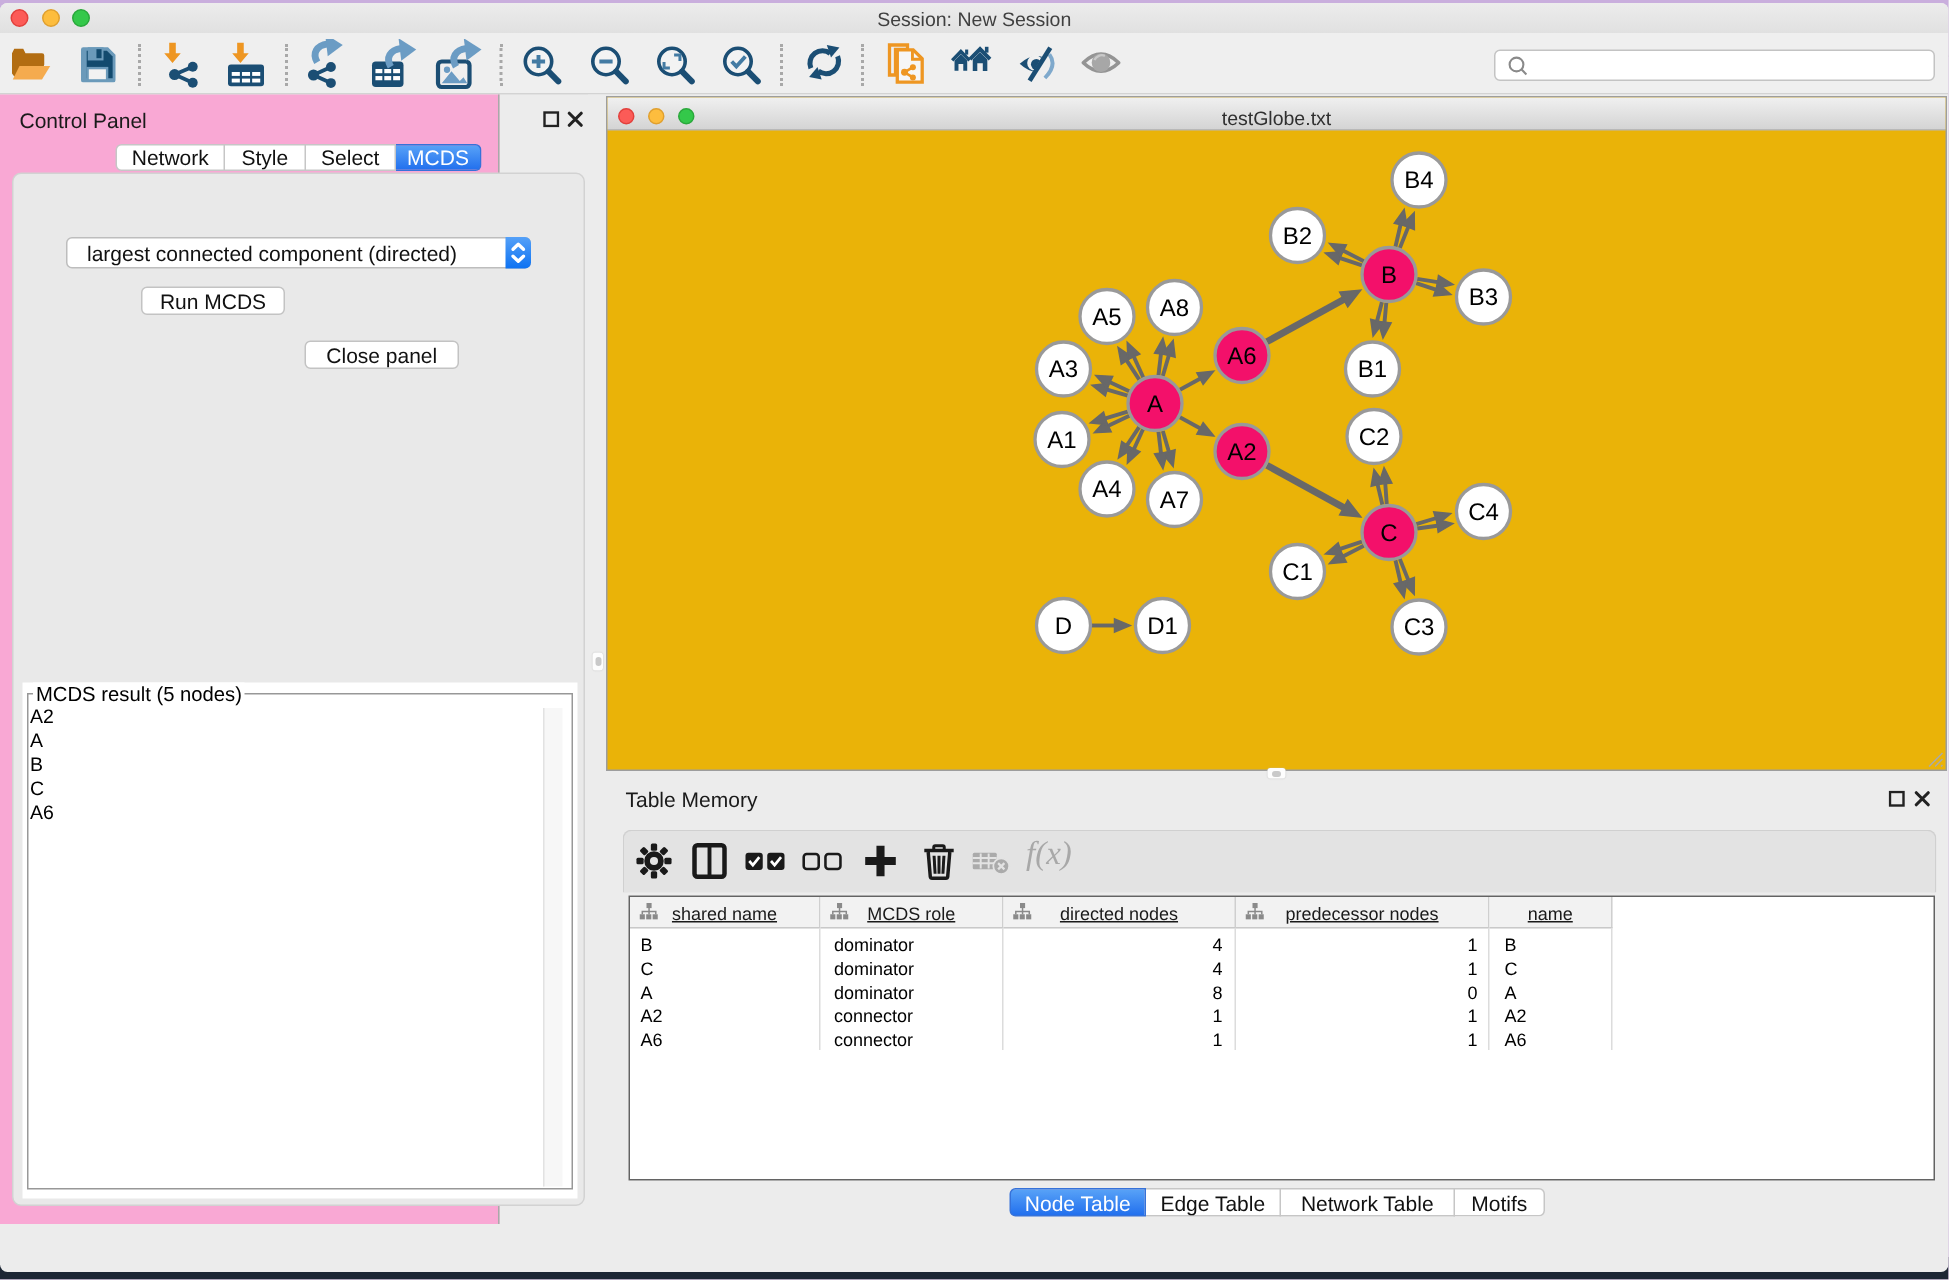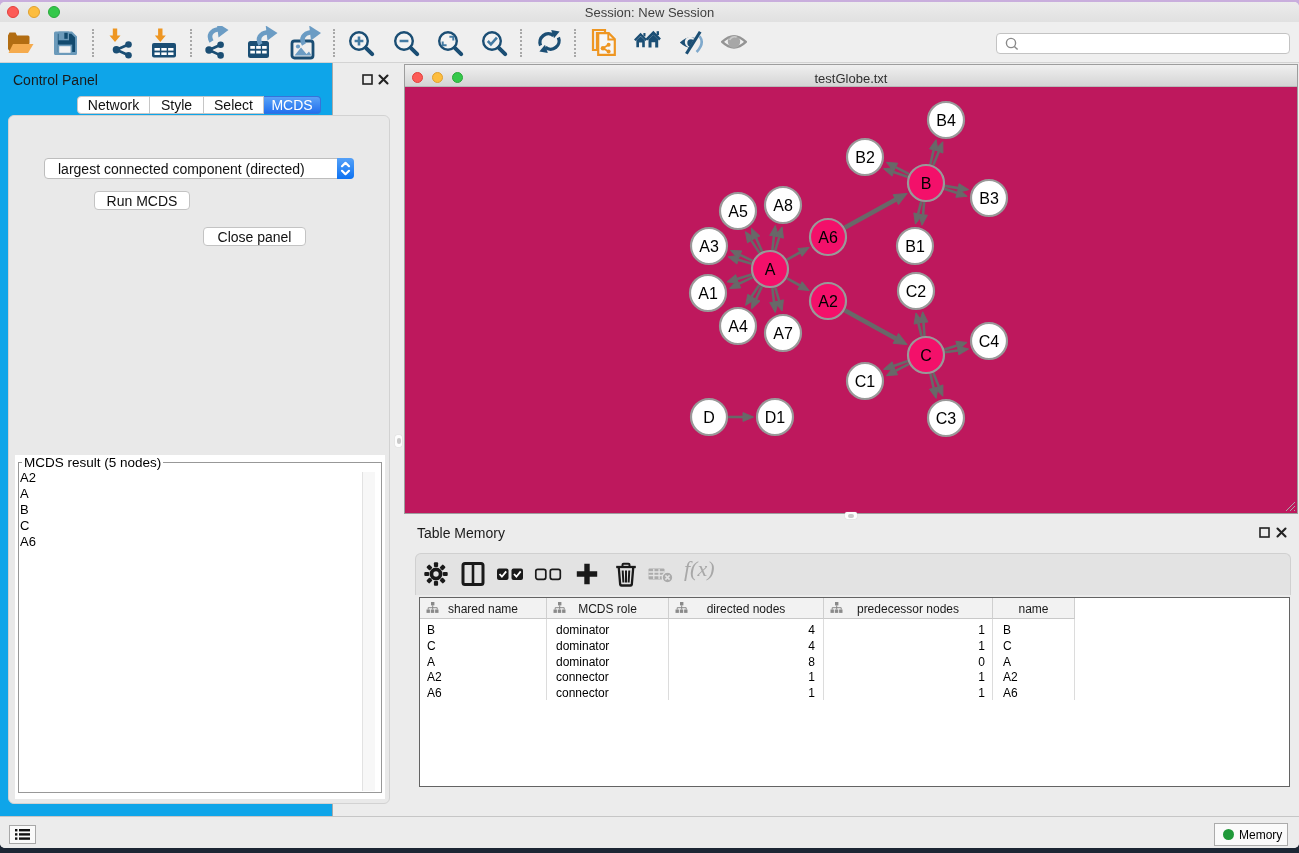--- a/index.html
+++ b/index.html
@@ -8,48 +8,48 @@
   #win { position:absolute; left:0; top:2px; width:1299px; height:846px; background:#ececec; border-radius:5px 5px 5px 5px; overflow:hidden; }
   #titlebar { position:absolute; left:0; top:0; width:1299px; height:36px;
      background:linear-gradient(#ececec,#d8d8d8); border-bottom:1px solid #b1b1b1; }
   .tl { position:absolute; top:4px; width:12px; height:12px; border-radius:50%; }
   #title { position:absolute; top:3px; width:100%; text-align:center; font-size:13px; color:#404040; }
   #toolbar { position:absolute; left:0; top:20px; width:1299px; height:41px; background:#efefef; border-bottom:1px solid #d3d3d3; }
   .tsep { position:absolute; top:7px; height:28px; width:0; border-left:2px dotted #a8a8a8; }
   .ticon { position:absolute; top:5px; }
   #searchbox { position:absolute; left:996px; top:11px; width:294px; height:21px; background:#fff; border:1px solid #c3c3c3; border-radius:4px; }
   
-  #cpanel { position:absolute; left:0; top:61px; width:333px; height:753px; background:#0ea5e9; border-right:1px solid #a9a9a9; }
+  #cpanel { position:absolute; left:0; top:61px; width:333px; height:753px; background:#f9a8d4; border-right:1px solid #a9a9a9; }
   #cp-inner { position:absolute; left:8px; top:52px; width:382px; height:689px; background:#e9e9e9; border:1px solid #d2d2d2; border-radius:6px; }
   .wicon { position:absolute; }
   .tabs { position:absolute; display:flex; font-size:14px; }
   .tabs .tab { background:#fff; border:1px solid #c6c6c6; border-left:none; height:18px; line-height:17px; color:#111; text-align:center; }
   .tabs .tab:first-child { border-left:1px solid #c6c6c6; border-radius:4px 0 0 4px; }
   .tabs .tab:last-child { border-radius:0 4px 4px 0; }
   .tabs .tab.sel { background:linear-gradient(#58a2f7,#2270ee); color:#fff; border-color:#3672d9; }
   .btn { position:absolute; background:#fff; border:1px solid #c3c3c3; border-radius:4px; font-size:14px; color:#111; text-align:center; }
   
   #resultbox { position:absolute; left:6px; top:339px; width:370px; height:344px; background:#fff; }
   #resultborder { position:absolute; left:3px; top:7px; width:364px; height:331px; border:1px solid #989898; }
   #resulttitle { position:absolute; left:7px; top:0px; background:#fff; padding:0 2px; font-size:13.5px; color:#000; }
   #resultlist { position:absolute; left:5px; top:15px; font-size:13px; color:#000; line-height:16px; }
   #resultscroll { position:absolute; left:347px; top:17px; width:13px; height:319px; background:#f7f7f7; border-left:1px solid #e2e2e2; }
   
   #desktop { position:absolute; left:392px; top:61px; width:907px; height:753px; background:#ececec; }
   
-  #netwin { position:absolute; left:404px; top:62px; width:894px; height:450px; background:#be185d; border:1px solid #9d9d9d; }
+  #netwin { position:absolute; left:404px; top:62px; width:894px; height:450px; background:#eab308; border:1px solid #9d9d9d; }
   #nettitle { position:absolute; left:0; top:0; width:100%; height:22px; background:linear-gradient(#f0f0f0,#d4d4d4); border-bottom:1px solid #b8b8b8; }
   .tl2 { position:absolute; top:7px; width:11px; height:11px; border-radius:50%; }
   #netname { position:absolute; top:6px; width:100%; text-align:center; font-size:13px; color:#303030; }
   
   #tptitle { position:absolute; left:417px; top:523px; font-size:14px; color:#1a1a1a; }
   #tptoolbar { position:absolute; left:415px; top:551px; width:876px; height:42px; background:#e3e3e3; border:1px solid #d0d0d0; border-radius:6px 6px 0 0; border-bottom:none; }
   #ttable { position:absolute; left:419px; top:595px; width:871px; height:190px; background:#fff; border:1px solid #636363; font-size:12px; }
   .th { position:absolute; top:0; height:21px; background:#f2f2f2; border-right:1px solid #cfcfcf; border-bottom:1px solid #c9c9c9; }
-  .th .lbl { position:absolute; top:4px; width:100%; text-align:center; color:#1a1a1a; }
+  .th .lbl { position:absolute; top:4px; width:100%; text-align:center; color:#1a1a1a;text-decoration:underline; }
   .cell { position:absolute; color:#000; }
   .colline { position:absolute; top:21px; width:0; border-left:1px solid #dcdcdc; height:81px; }
   
   #bottabs { position:absolute; left:673px; top:790px; display:flex; font-size:14px; }
   .btab { background:#fff; border:1px solid #c6c6c6; border-left:none; height:19px; line-height:18px; color:#111; text-align:center; }
   
   #statusbar { position:absolute; left:0; top:814px; width:1299px; height:32px; background:#ececec; border-top:1px solid #c6c6c6; }
   #memorybtn { position:absolute; right:11px; top:6px; width:74px; height:23px; background:#fafafa; border:1px solid #ababab; font-size:12px; color:#000; }
   #listbtn { position:absolute; left:9px; top:8px; width:27px; height:19px; background:#fafafa; border:1px solid #a8a8a8; }
   #navy { position:absolute; left:0; top:838px; width:1299px; height:15px; background:#1c2634; }
@@ -508,35 +508,23 @@
     <div class="cell" style="left:136px;top:72px;">connector</div>
     <div class="cell" style="left:249px;top:72px;width:146px;text-align:right;">1</div>
     <div class="cell" style="left:404px;top:72px;width:161px;text-align:right;">1</div>
     <div class="cell" style="left:583px;top:72px;">A2</div>
     <div class="cell" style="left:7px;top:88px;">A6</div>
     <div class="cell" style="left:136px;top:88px;">connector</div>
     <div class="cell" style="left:249px;top:88px;width:146px;text-align:right;">1</div>
     <div class="cell" style="left:404px;top:88px;width:161px;text-align:right;">1</div>
     <div class="cell" style="left:583px;top:88px;">A6</div>
   </div>
+  <div id="bottabs">
+    <div class="btab" style="border-radius:4px 0 0 4px;border:1px solid #3672d9;background:linear-gradient(#58a2f7,#2270ee);color:#fff;width:91px;">Node Table</div>
+    <div class="btab" style="width:90px;">Edge Table</div>
+    <div class="btab" style="width:116px;">Network Table</div>
+    <div class="btab" style="border-radius:0 4px 4px 0;width:60px;">Motifs</div>
+  </div>
   <div style="position:absolute;left:395px;top:433px;width:7px;height:12px;background:#fdfdfd;border-radius:2px;box-shadow:0 0 1px #bbb;"></div>
   <div style="position:absolute;left:397px;top:436px;width:4px;height:6px;background:#c9c9c9;border-radius:2px;"></div>
   <div style="position:absolute;left:845px;top:510px;width:12px;height:7px;background:#fdfdfd;border-radius:2px;box-shadow:0 0 1px #bbb;"></div>
   <div style="position:absolute;left:848px;top:512px;width:6px;height:4px;background:#c9c9c9;border-radius:2px;"></div>
-  <div id="statusbar">
-    <div id="listbtn">
-      <svg width="25" height="17" viewBox="0 0 25 17">
-          <g fill="#111">
-            <rect x="5" y="3" width="2.4" height="2.4"></rect>
-            <rect x="9" y="3" width="11" height="2.4"></rect>
-            <rect x="5" y="7.2" width="2.4" height="2.4"></rect>
-            <rect x="9" y="7.2" width="11" height="2.4"></rect>
-            <rect x="5" y="11.4" width="2.4" height="2.4"></rect>
-            <rect x="9" y="11.4" width="11" height="2.4"></rect>
-          </g>
-        </svg>
-    </div>
-    <div id="memorybtn">
-      <span style="position:absolute;left:8px;top:5px;width:11px;height:11px;border-radius:50%;background:#1f9939;"></span>
-      <span style="position:absolute;left:24px;top:4px;">Memory</span>
-    </div>
-  </div>
 </div>
 
 </body></html>

